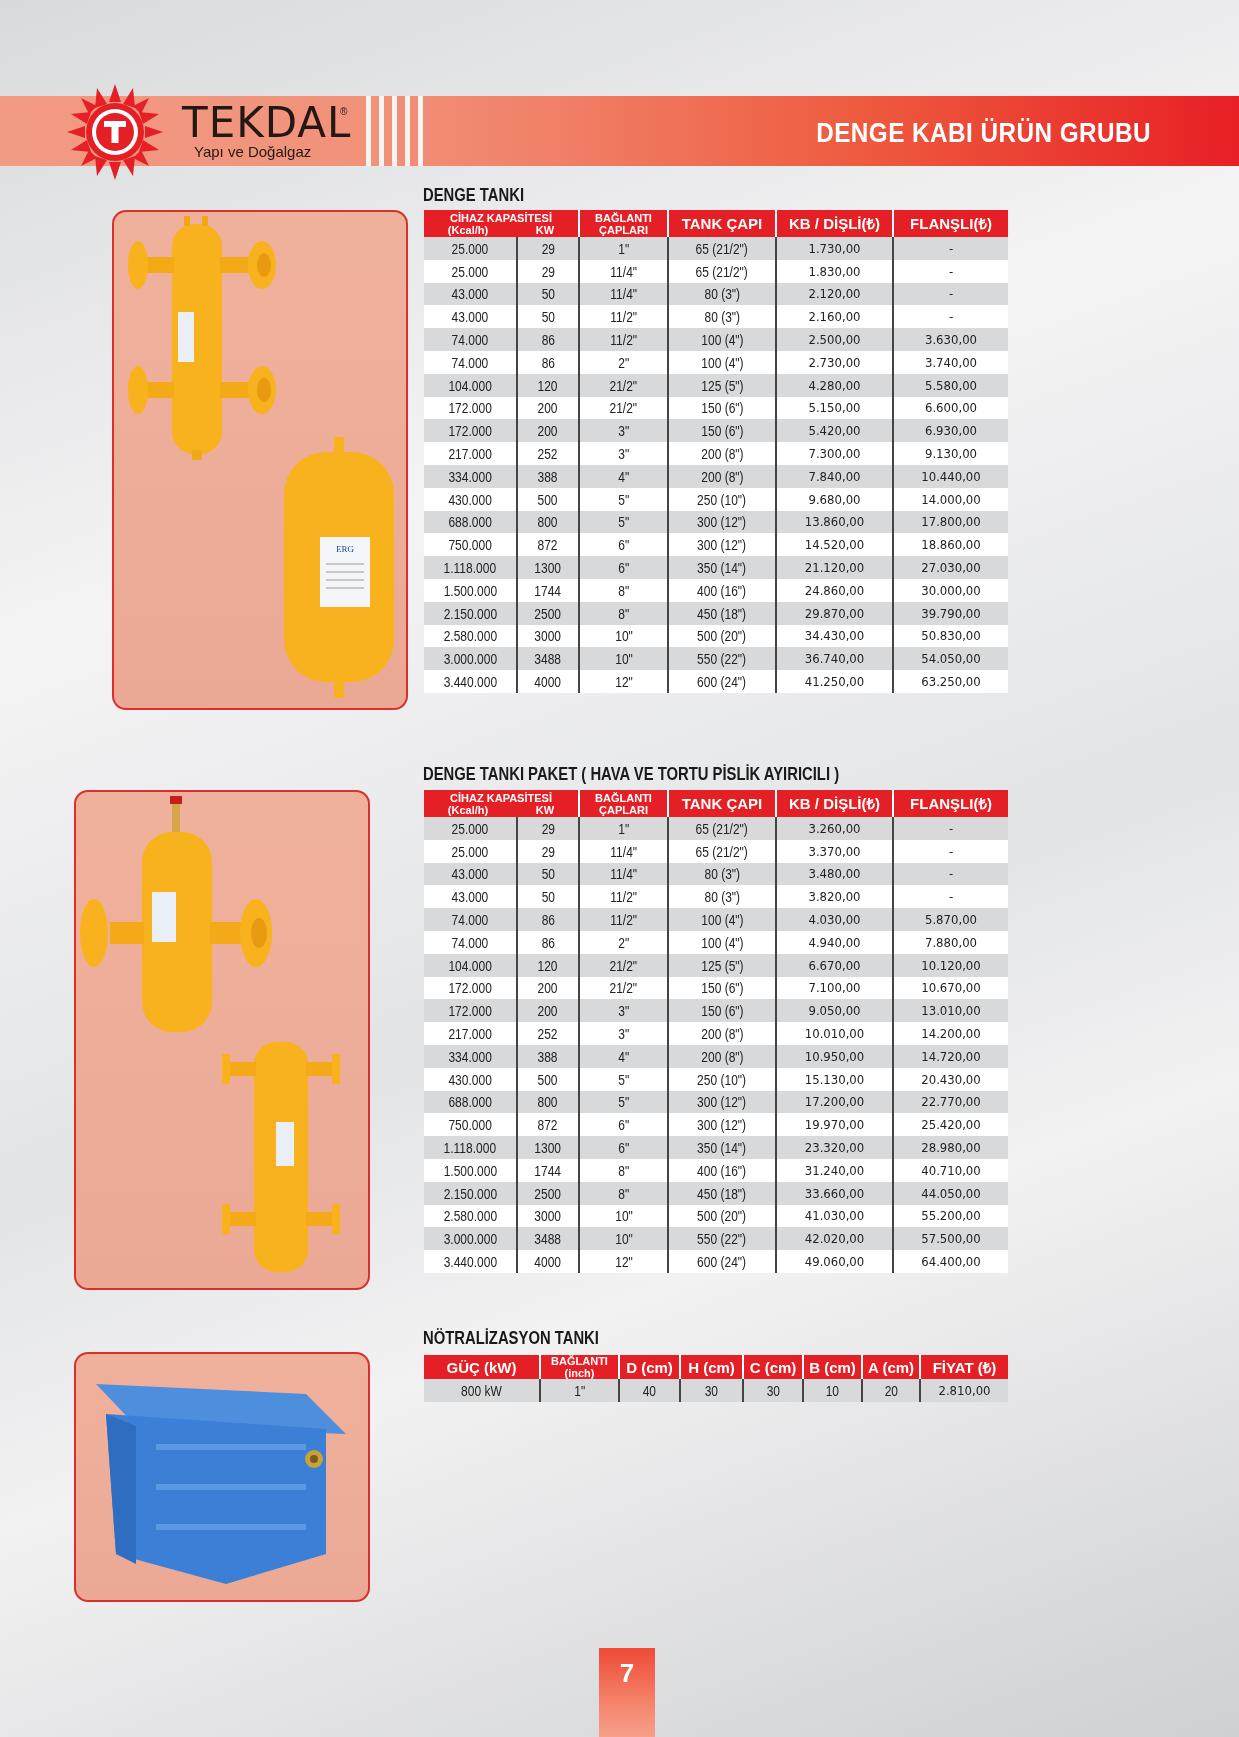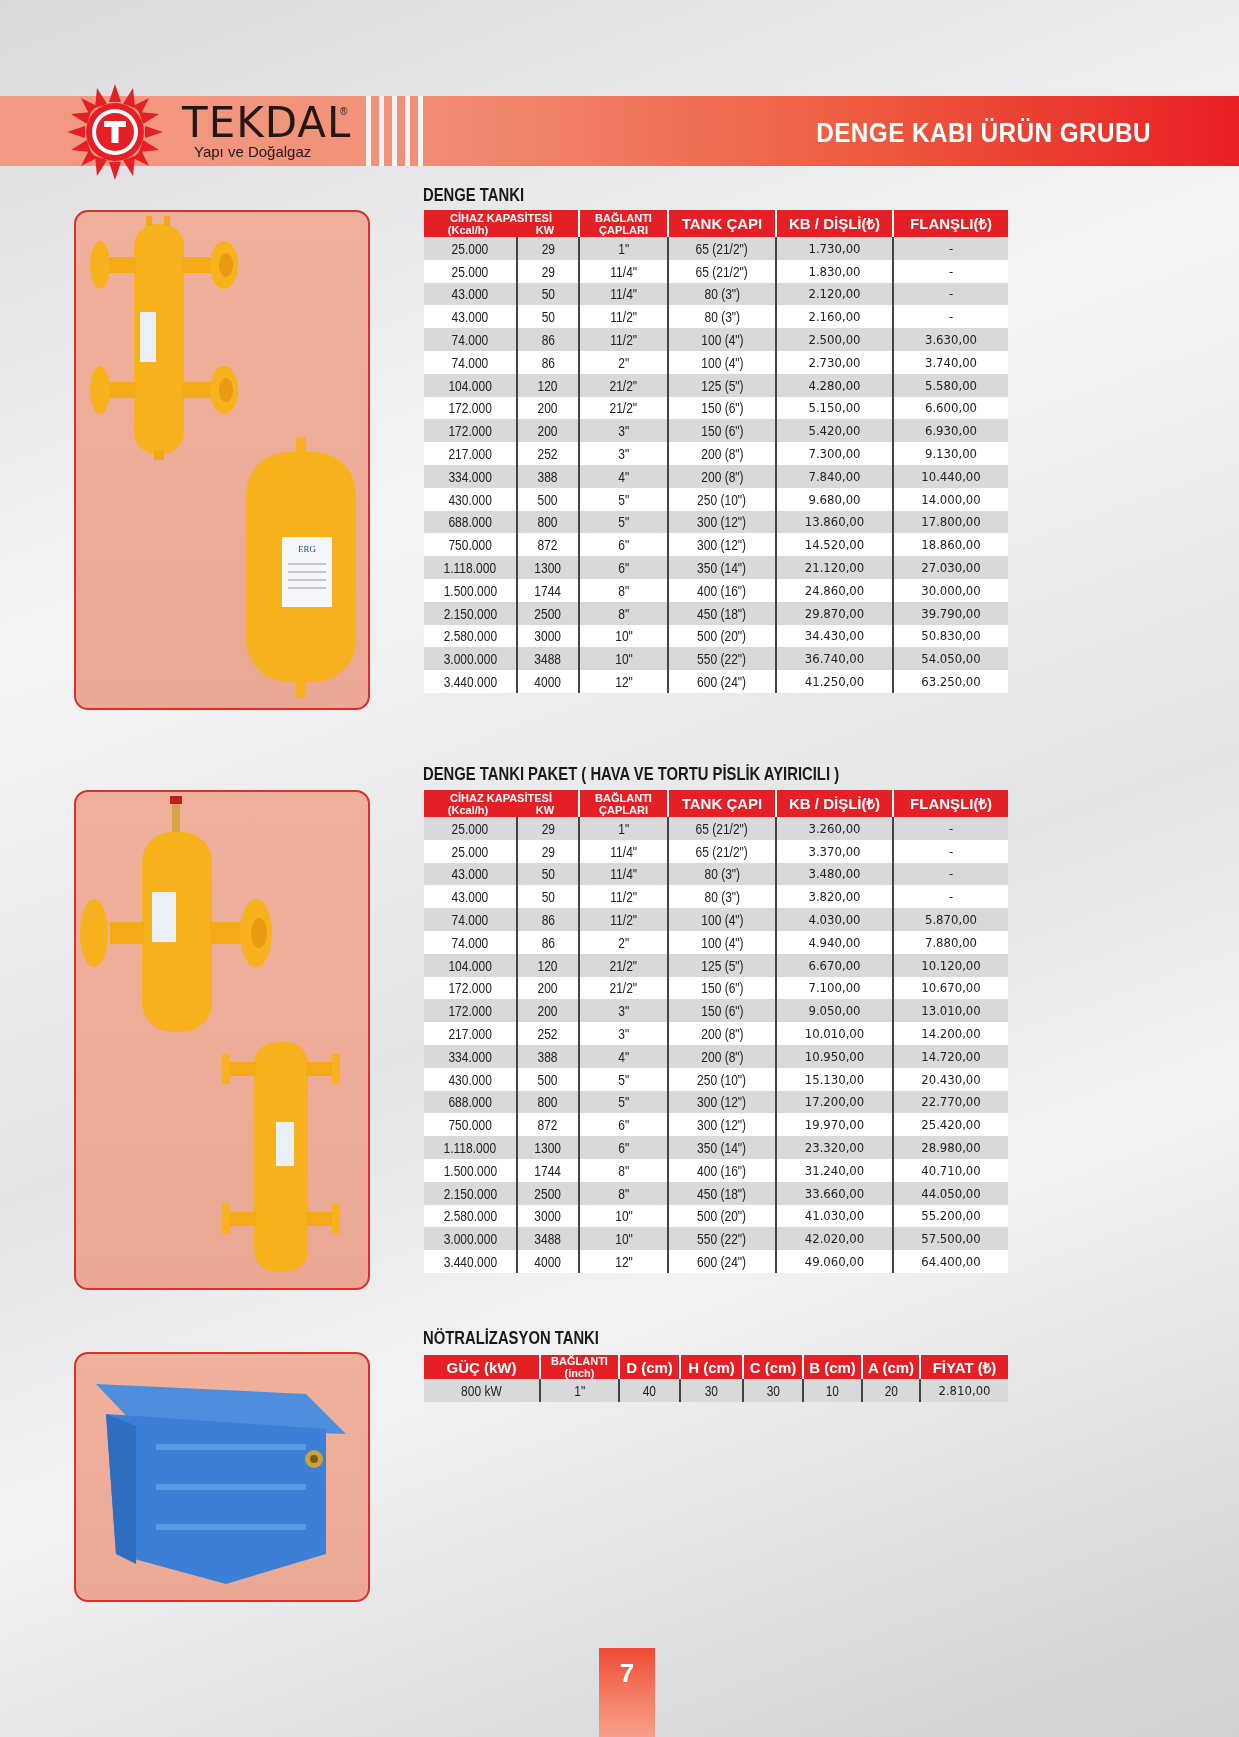--- a/index.html
+++ b/index.html
@@ -105,21 +105,21 @@
 <div class="brand-sub">Yapı ve Doğalgaz</div>
 <div class="stripes">
   <span></span>
     <span></span>
     <span></span>
     <span></span>
     <span></span>
 </div>
 <div class="section-title-banner">DENGE KABI ÜRÜN GRUBU</div>
 
-<div class="photo-card" style="top:210px;height:500px;">
+<div class="photo-card" style="top:210px;height:500px;margin-left:38px;">
   <svg width="296" height="500" viewBox="0 0 296 500">
 
     <rect x="58" y="12" width="50" height="230" rx="22" fill="#f8b21e"></rect>
     <rect x="70" y="4" width="6" height="10" fill="#f0a818"></rect>
     <rect x="88" y="4" width="6" height="10" fill="#f0a818"></rect>
     <rect x="78" y="238" width="10" height="10" fill="#f0a818"></rect>
     <rect x="30" y="45" width="30" height="16" fill="#f4a916"></rect>
     <ellipse cx="24" cy="53" rx="10" ry="24" fill="#f8b21e"></ellipse>
     <rect x="106" y="45" width="30" height="16" fill="#f4a916"></rect>
     <ellipse cx="148" cy="53" rx="14" ry="24" fill="#f8b21e"></ellipse>

